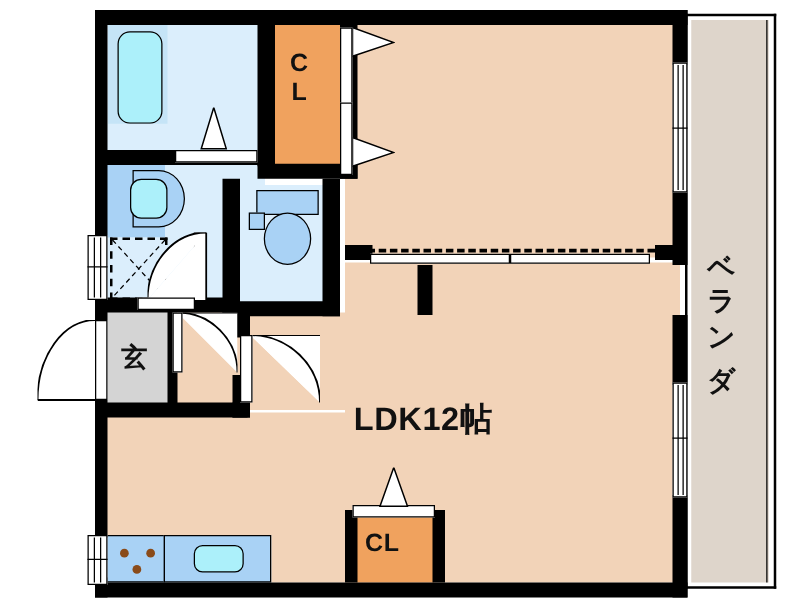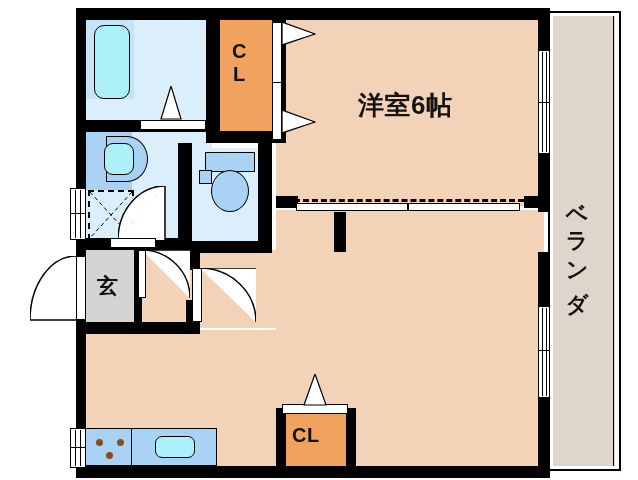--- a/index.html
+++ b/index.html
@@ -266,22 +266,22 @@
   <div class="win-outer" style="left:538px; top:50px; width:12px; height:104px;"></div>
   <div class="win-line" style="left:542px; top:52px; width:1px; height:100px;"></div>
   <div class="win-line" style="left:546px; top:52px; width:1px; height:100px;"></div>
   <div class="win-line" style="left:538px; top:102px; width:12px; height:1px;"></div>
 
   <div class="win-outer" style="left:538px; top:306px; width:12px; height:92px;"></div>
   <div class="win-line" style="left:542px; top:308px; width:1px; height:88px;"></div>
   <div class="win-line" style="left:546px; top:308px; width:1px; height:88px;"></div>
   <div class="win-line" style="left:538px; top:350px; width:12px; height:1px;"></div>
 
-  <div class="label lbl-room" style="left:358px; top:88px;">洋室6帖</div>
-
+
+  <div class="label lbl-ldk" style="left:283px; top:318px;">LDK12帖</div>
 
   <div class="label lbl-cl" style="left:232px; top:40px;">
     <span>C</span><br>
     <span>L</span>
   </div>
 
   <div class="label lbl-cl2" style="left:292px; top:424px;">CL</div>
 
   <div class="label lbl-genkan" style="left:97px; top:272px;">玄</div>
 

